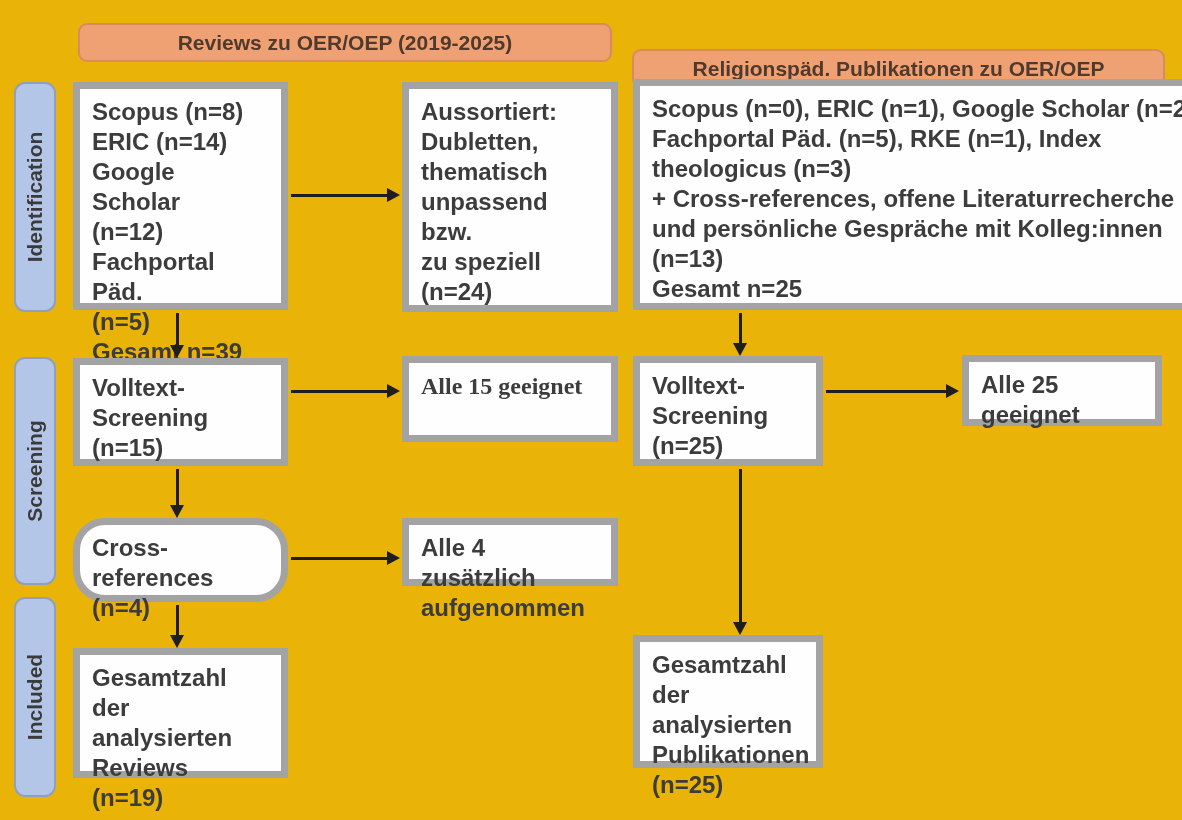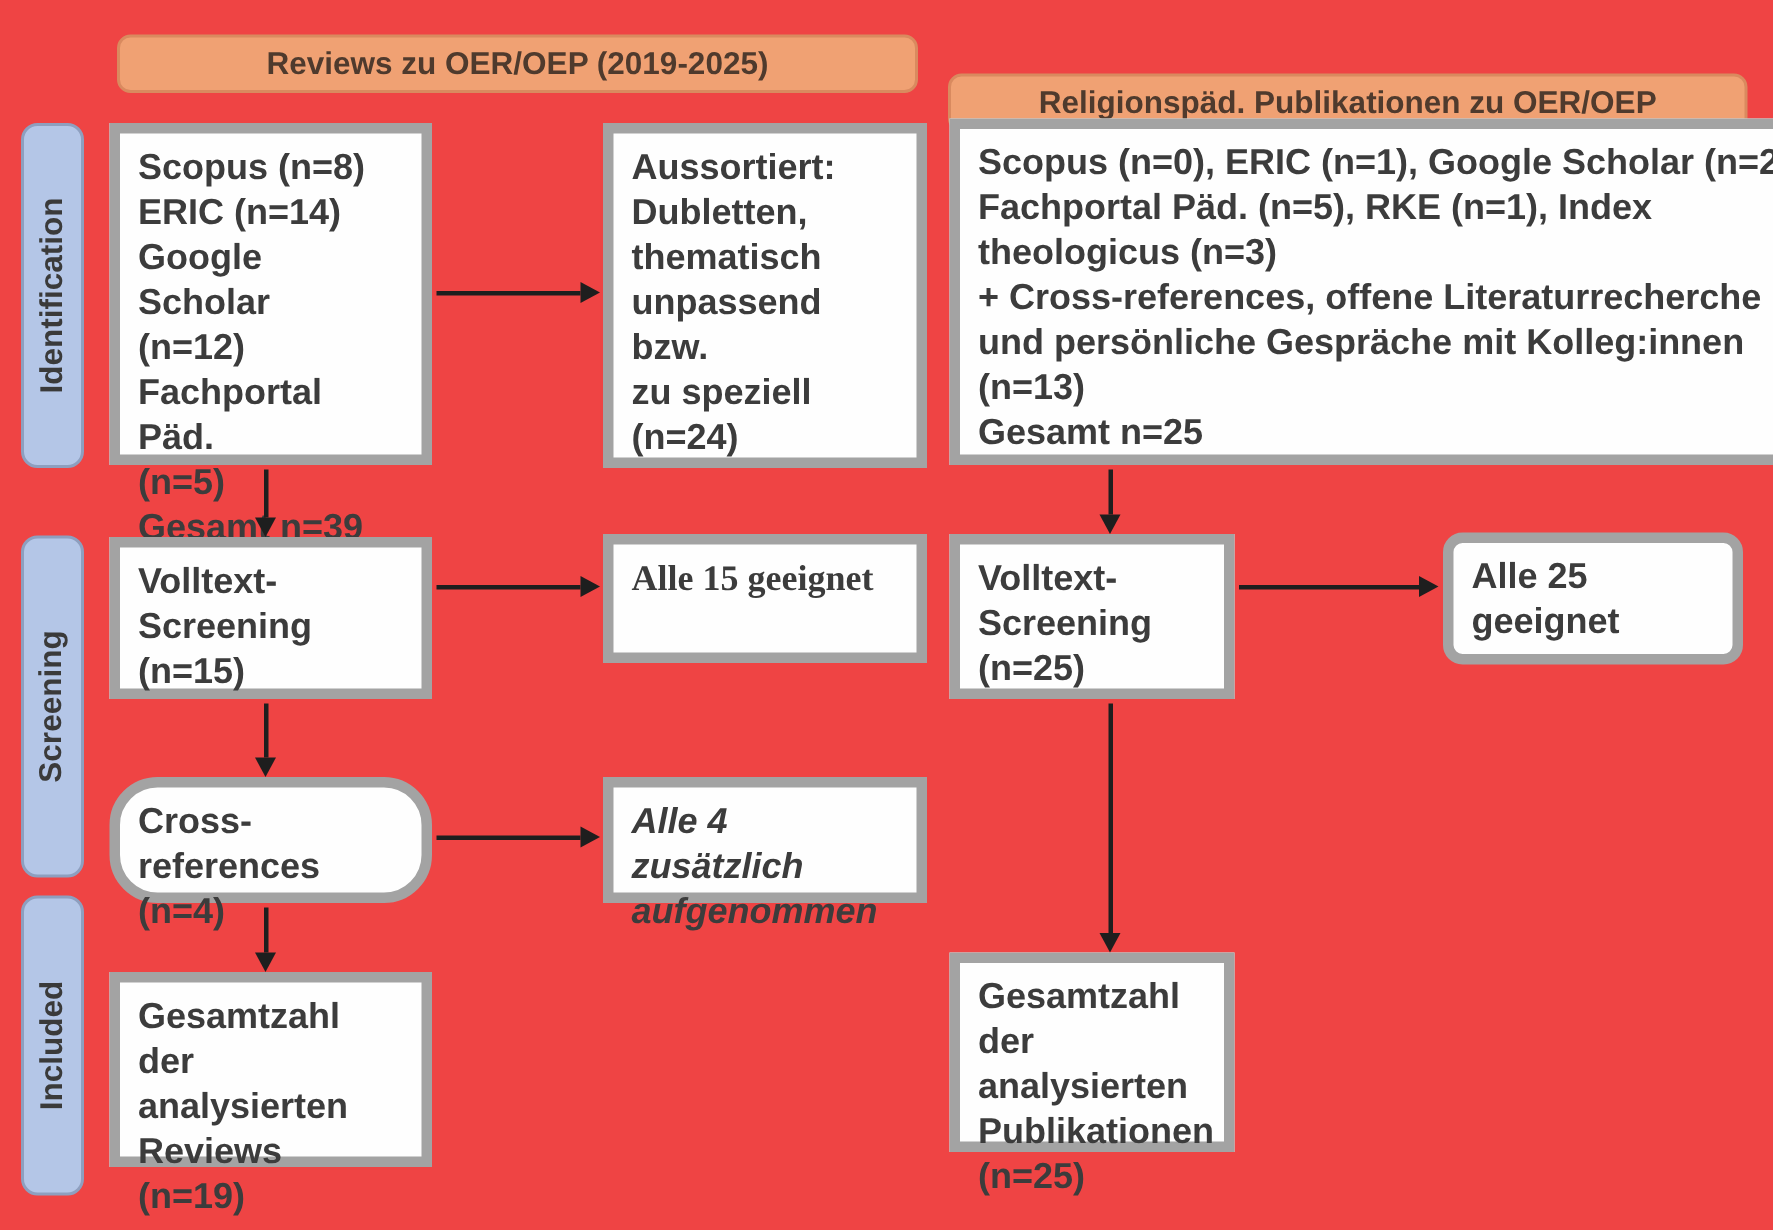--- a/index.html
+++ b/index.html
@@ -1,17 +1,17 @@
 <!DOCTYPE html>
 <html><head>
 <meta charset="utf-8">
 <style>
   html,body{margin:0;padding:0;background:#ffffff;}
   #canvas{
-    position:relative;width:1182px;height:820px;background:#ef4444;overflow:hidden;
+    position:relative;width:1182px;height:820px;background:#eab308;overflow:hidden;
     font-family:"Liberation Sans",sans-serif;color:#3c3c3c;
   }
   .hdr{
     position:absolute;display:flex;align-items:center;justify-content:center;
     background:#f0a173;border:2px solid #d98a5f;border-radius:9px;
     font-size:21px;font-weight:700;color:#4f3a2d;text-align:center;
     box-sizing:border-box;
   }
   .stage{
     position:absolute;display:flex;align-items:center;justify-content:center;
@@ -80,25 +80,25 @@
 (n=13)
 Gesamt n=25</div>
 
   <div class="node" style="left:73px;top:358px;width:215px;height:108px;">Volltext-
 Screening
 (n=15)</div>
   <div class="node" style="left:402px;top:356px;width:216px;height:86px;font-family:Liberation Serif, serif;">Alle 15 geeignet</div>
   <div class="node" style="left:633px;top:356px;width:190px;height:110px;">Volltext-
 Screening
 (n=25)</div>
-  <div class="node" style="left:962px;top:355px;width:200px;height:88px;border-radius:13px;">Alle 25 geeignet</div>
+  <div class="node" style="left:962px;top:355px;width:200px;height:71px;">Alle 25 geeignet</div>
 
   <div class="node" style="left:73px;top:518px;width:215px;height:84px;border-radius:32px;">Cross-references
 (n=4)</div>
-  <div class="node" style="left:402px;top:518px;width:216px;height:84px;font-style:italic;">Alle 4 zusätzlich
+  <div class="node" style="left:402px;top:518px;width:216px;height:68px;">Alle 4 zusätzlich
 aufgenommen</div>
 
   <div class="node" style="left:73px;top:648px;width:215px;height:130px;">Gesamtzahl der
 analysierten
 Reviews
 (n=19)</div>
   <div class="node" style="left:633px;top:635px;width:190px;height:133px;">Gesamtzahl der
 analysierten
 Publikationen
 (n=25)</div>

